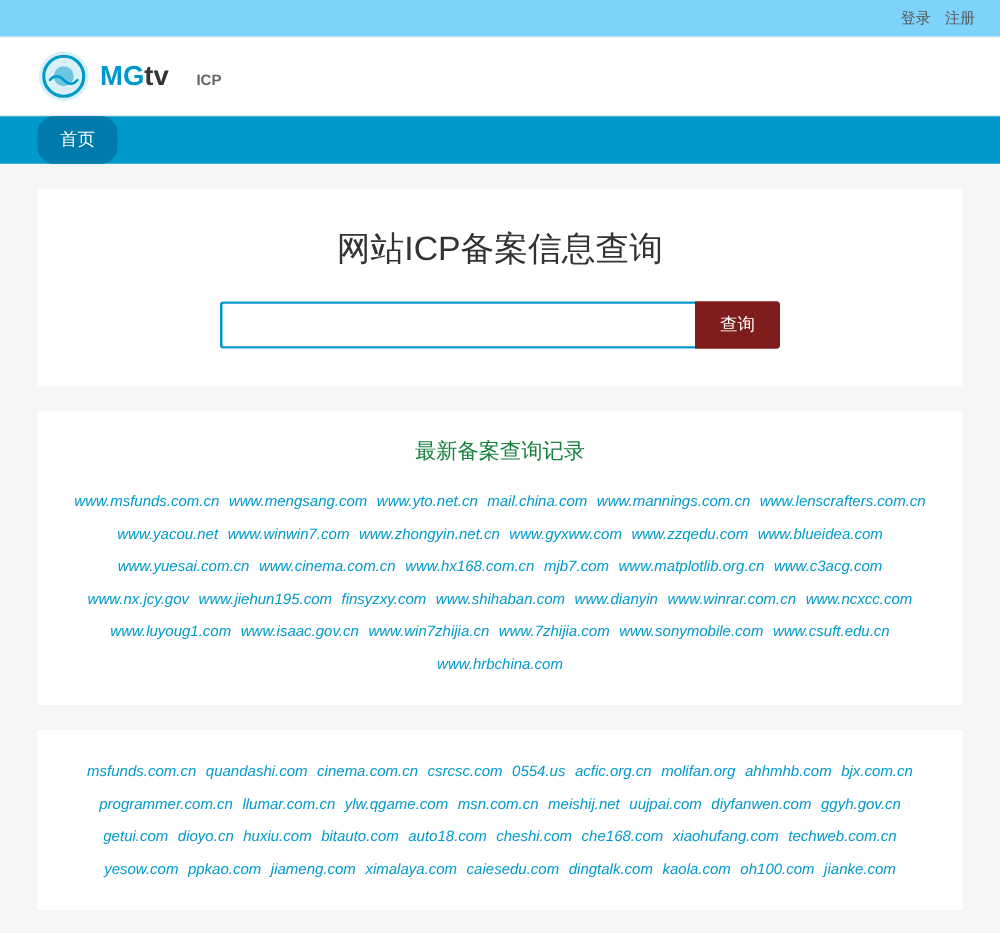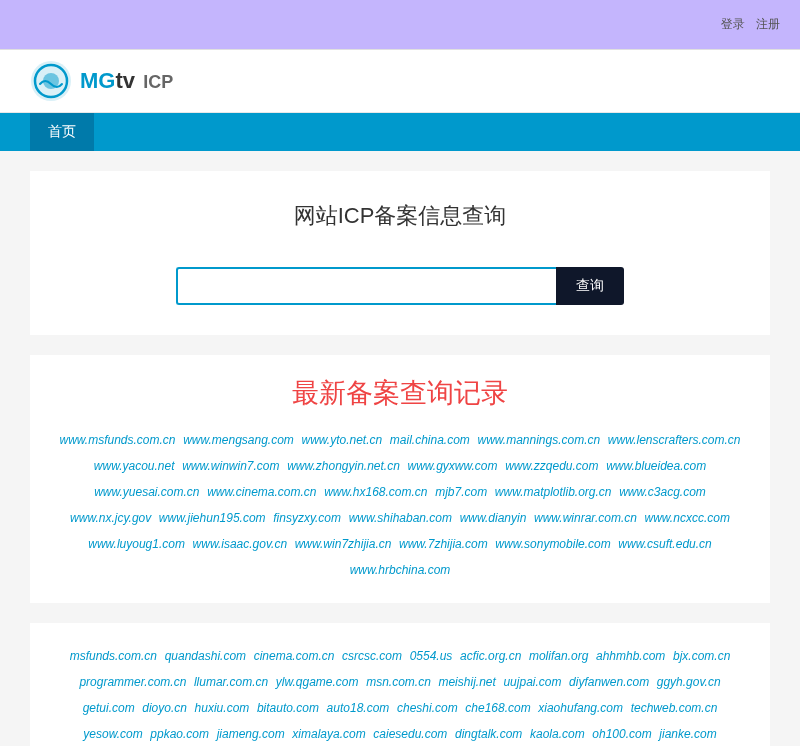--- a/index.html
+++ b/index.html
@@ -1,44 +1,44 @@
 <!DOCTYPE html>
 <html><head>
   <meta charset="utf-8">
   <style>
     * { margin: 0; padding: 0; box-sizing: border-box; }
     body { font-family: "Microsoft YaHei", Arial, sans-serif; background: #f5f5f5; color: #333; font-size: 13px; }
 
     
-    .top-bar { background: #c4b5fd; border-bottom: 1px solid #e0e0e0; text-align: right; padding: 16px 20px; font-size: 12px; color: #555; }
+    .top-bar { background: #7dd3fc; border-bottom: 1px solid #e0e0e0; text-align: right; padding: 6px 20px; font-size: 12px; color: #555; }
     .top-bar a { color: #555; text-decoration: none; margin-left: 8px; }
 
     
     .header { background: #fff; padding: 10px 30px; display: flex; align-items: center; border-bottom: 1px solid #e8e8e8; }
     .logo-area { display: flex; align-items: center; gap: 8px; }
-    .logo-icp { font-size: 18px; color: #666; margin-left: 2px; }
+    .logo-icp { font-size: 12px; color: #666; margin-left: 16px; }
 
     
     .nav { background: #0099cc; padding: 0 30px; }
     .nav a { display: inline-block; color: #fff; padding: 10px 18px; font-size: 14px; text-decoration: none; }
-    .nav a.active, .nav a:hover { background: #007aaa; }
+    .nav a.active, .nav a:hover { background: #007aaa; border-radius: 13px; }
 
     
     .main { max-width: 760px; margin: 0 auto; padding: 20px 10px; }
 
     
     .search-section { background: #fff; padding: 30px 20px; margin-bottom: 20px; text-align: center; }
-    .section-title { font-size: 22px; color: #333; margin-bottom: 36px; font-weight: normal; }
+    .section-title { font-size: 27px; color: #333; margin-bottom: 24px; font-weight: normal; }
     .search-box { display: flex; justify-content: center; gap: 0; }
     .search-input { width: 380px; padding: 9px 12px; border: 2px solid #0099cc; border-right: none; font-size: 14px; outline: none; border-radius: 3px 0 0 3px; }
-    .search-btn { background: #0f172a; color: #fff; border: none; padding: 9px 20px; font-size: 14px; cursor: pointer; border-radius: 0 3px 3px 0; }
+    .search-btn { background: #7f1d1d; color: #fff; border: none; padding: 9px 20px; font-size: 14px; cursor: pointer; border-radius: 0 3px 3px 0; }
 
     
     .record-section { background: #fff; padding: 20px; margin-bottom: 20px; }
-    .record-title { font-size: 27px; color: #ef4444; text-align: center; margin-bottom: 16px; font-weight: normal; }
+    .record-title { font-size: 17px; color: #15803d; text-align: center; margin-bottom: 16px; font-weight: normal; }
     .record-links { text-align: center; line-height: 2; font-style: italic; }
     .record-links a { color: #0099cc; text-decoration: none; font-size: 12px; margin: 0 2px; }
 
     
     .logo-circle { width: 42px; height: 42px; }
   </style>
 </head>
 <body>
 
 <div class="top-bar">

